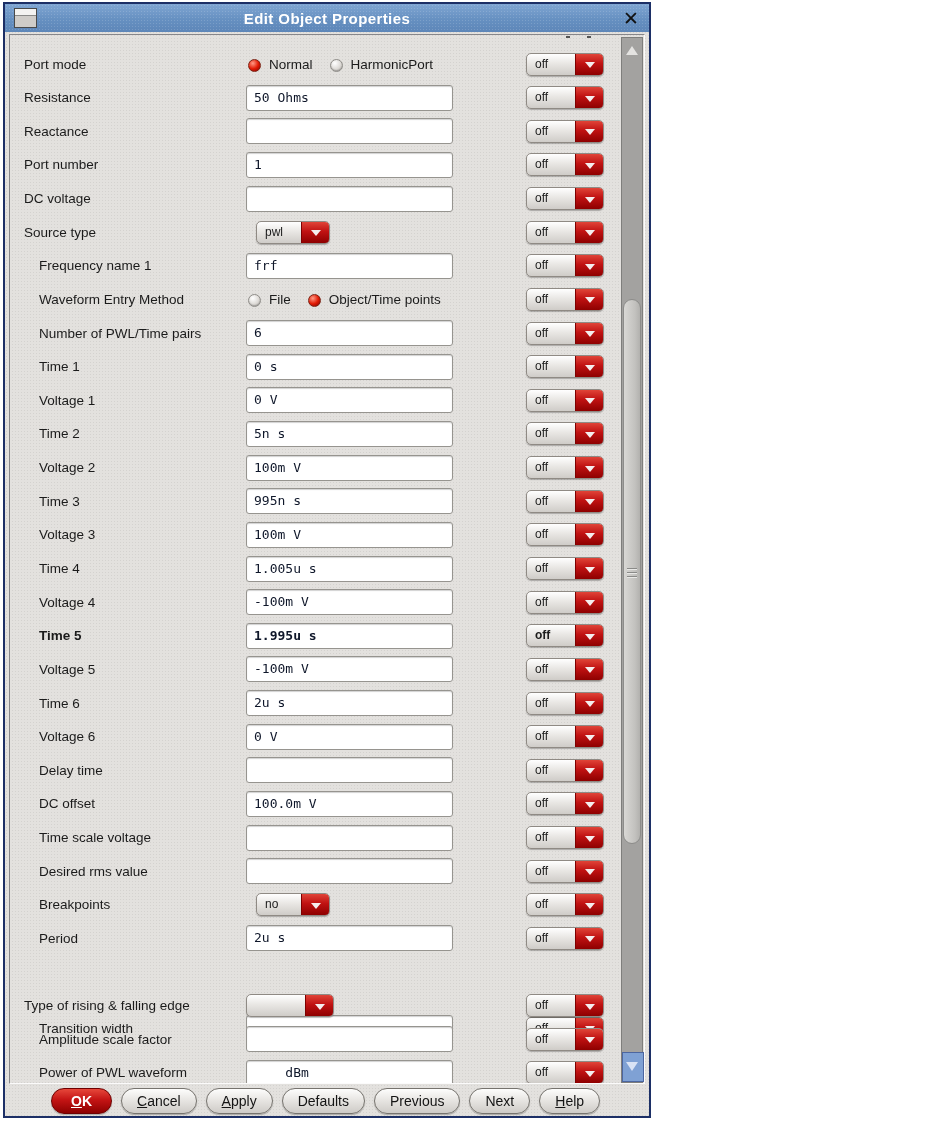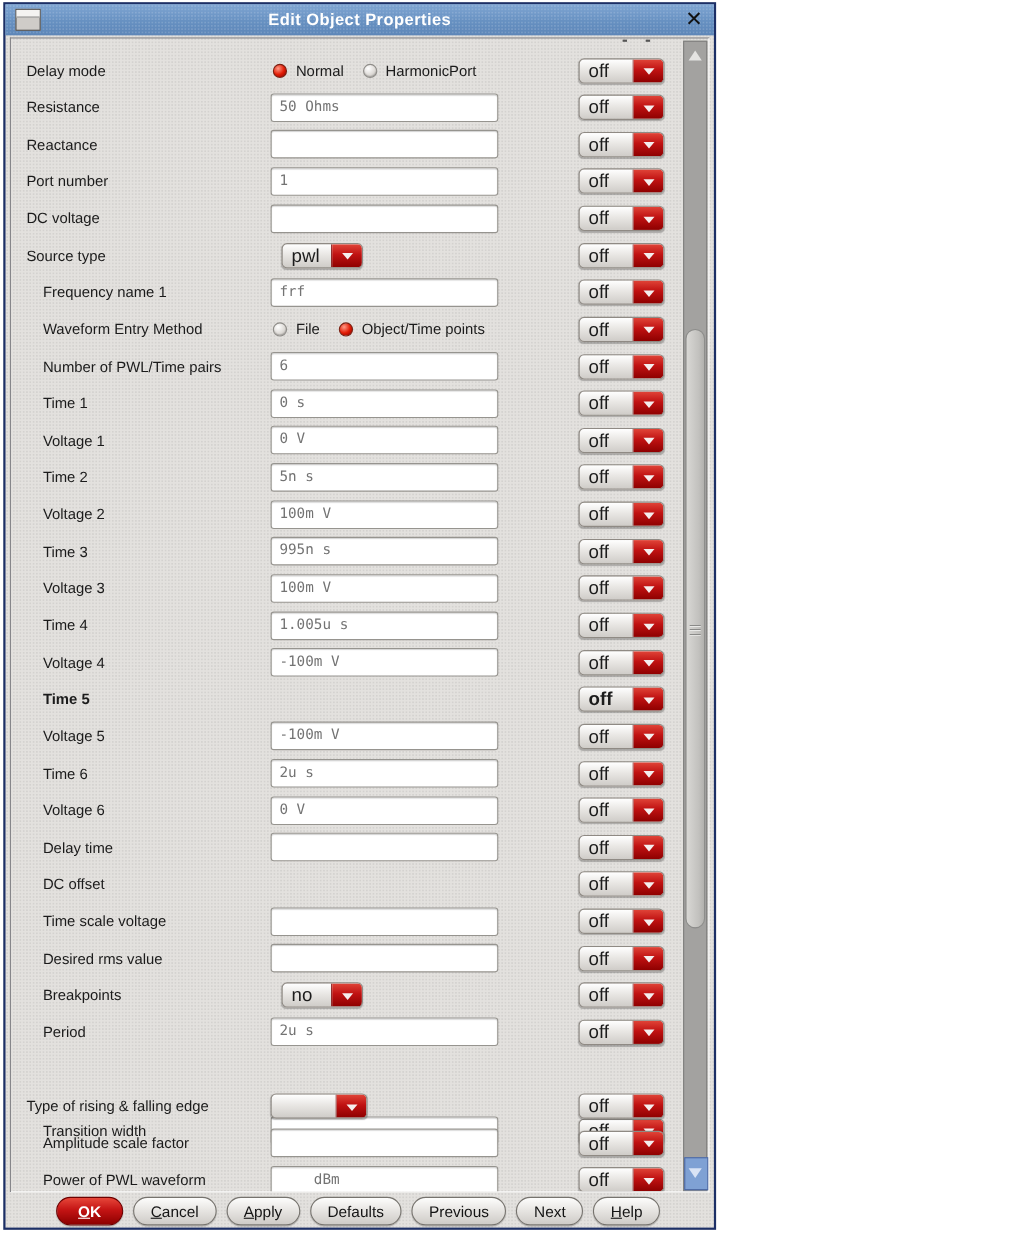--- a/index.html
+++ b/index.html
@@ -28,35 +28,35 @@
     box-sizing:border-box;}
   .clip-dot{position:absolute;top:1px;width:4px;height:2px;background:#555;}
 
   .row{position:absolute;left:0;width:610px;height:34px;display:flex;align-items:center;}
   .plabel{position:absolute;font-size:13.5px;color:#1b1b1b;white-space:nowrap;}
   .ind0{left:14px;} .ind1{left:29px;text-align:right;}
 
   .tfield{position:absolute;left:236px;width:207px;height:26px;background:#fff;
     border:1px solid #96948f;border-radius:3px;box-sizing:border-box;
     box-shadow:inset 0 1px 1px rgba(0,0,0,.18);
-    font-family:"DejaVu Sans Mono",monospace;font-size:13px;color:#737373;
+    font-family:"DejaVu Sans Mono",monospace;font-size:13px;color:#0f172a;
     line-height:24px;padding-left:7px;white-space:pre;overflow:hidden;}
 
   .dropdown{position:absolute;height:23px;border-radius:5px;border:1px solid #8f8a84;
     background:linear-gradient(#ffffff,#e9e7e4 45%,#cfccc8);box-sizing:border-box;
     box-shadow:0 1px 1px rgba(0,0,0,.25);}
-  .dd-label{position:absolute;left:8px;top:0;font-size:17px;color:#1c1c1c;line-height:21px;}
+  .dd-label{position:absolute;left:8px;top:0;font-size:12px;color:#1c1c1c;line-height:21px;}
   .dd-red{position:absolute;right:0;top:0;bottom:0;width:27px;border-radius:0 4px 4px 0;
     background:linear-gradient(#e04438,#c01212 45%,#8e0000);border-left:1px solid #7d0000;}
   .dd-red:after{content:"";position:absolute;left:50%;top:50%;margin:-2px 0 0 -5px;
     border-left:5px solid transparent;border-right:5px solid transparent;border-top:6px solid #f5eeee;}
   .dd-ctl{left:236px;width:74px;margin-left:10px;} .dd-wide{left:236px;width:88px;}
   .dd-onoff{left:516px;width:78px;}
 
-  .radio-group{position:absolute;left:238px;display:flex;align-items:center;gap:8px;}
+  .radio-group{position:absolute;left:238px;display:flex;align-items:flex-end;gap:8px;}
   .radio{width:13px;height:13px;border-radius:50%;box-sizing:border-box;flex:0 0 auto;}
   .radio.unsel{background:radial-gradient(circle at 35% 30%,#ffffff,#dedbd7 55%,#aeaba7);
     border:1px solid #8f8d89;box-shadow:inset 0 -1px 1px rgba(0,0,0,.2);}
   .radio.sel{background:radial-gradient(circle at 35% 30%,#ff9a86,#e21c05 52%,#7c0000);
     border:1px solid #7c2214;}
   .radio-label{font-size:13.5px;color:#1b1b1b;margin-right:9px;white-space:nowrap;}
 
   
   .scrollbar{position:absolute;left:611px;top:2px;width:22px;height:1046px;
     background:#a3a2a0;border:1px solid #7e7e7c;box-sizing:border-box;}
@@ -91,21 +91,21 @@
       <span class="win-icon"></span>
       <span class="title">Edit Object Properties</span>
       <span class="close">✕</span>
     </div>
 
     <div class="viewport">
       <div class="clip-dot" style="left:556px"></div>
       <div class="clip-dot" style="left:577px"></div>
       <div id="rows">
           <div class="row" style="top: 12px;">
-            <span class="plabel ind0">Delay mode</span>
+            <span class="plabel ind0">Port mode</span>
             <div class="radio-group">
               <span class="radio sel"></span>
               <span class="radio-label">Normal</span>
               <span class="radio unsel"></span>
               <span class="radio-label">HarmonicPort</span>
             </div>
             <div class="dropdown dd-onoff">
               <span class="dd-label">off</span>
               <span class="dd-red"></span>
             </div>
@@ -241,20 +241,21 @@
           <div class="row" style="top: 550.1px;">
             <span class="plabel ind1">Voltage 4</span>
             <div class="tfield">-100m V</div>
             <div class="dropdown dd-onoff">
               <span class="dd-label">off</span>
               <span class="dd-red"></span>
             </div>
           </div>
           <div class="row" style="top: 583.7px; font-weight: bold;">
             <span class="plabel ind1">Time 5</span>
+            <div class="tfield">1.995u s</div>
             <div class="dropdown dd-onoff">
               <span class="dd-label">off</span>
               <span class="dd-red"></span>
             </div>
           </div>
           <div class="row" style="top: 617.3px;">
             <span class="plabel ind1">Voltage 5</span>
             <div class="tfield">-100m V</div>
             <div class="dropdown dd-onoff">
               <span class="dd-label">off</span>
@@ -280,20 +281,21 @@
           <div class="row" style="top: 718.2px;">
             <span class="plabel ind1">Delay time</span>
             <div class="tfield"></div>
             <div class="dropdown dd-onoff">
               <span class="dd-label">off</span>
               <span class="dd-red"></span>
             </div>
           </div>
           <div class="row" style="top: 751.9px;">
             <span class="plabel ind1">DC offset</span>
+            <div class="tfield">100.0m V</div>
             <div class="dropdown dd-onoff">
               <span class="dd-label">off</span>
               <span class="dd-red"></span>
             </div>
           </div>
           <div class="row" style="top: 785.5px;">
             <span class="plabel ind1">Time scale voltage</span>
             <div class="tfield"></div>
             <div class="dropdown dd-onoff">
               <span class="dd-label">off</span>

